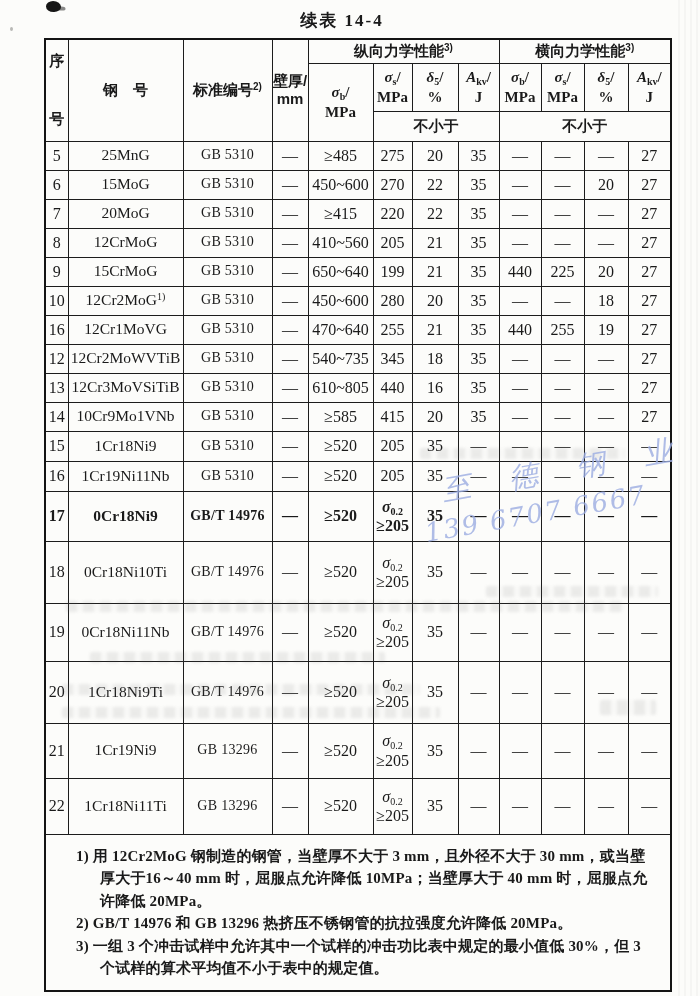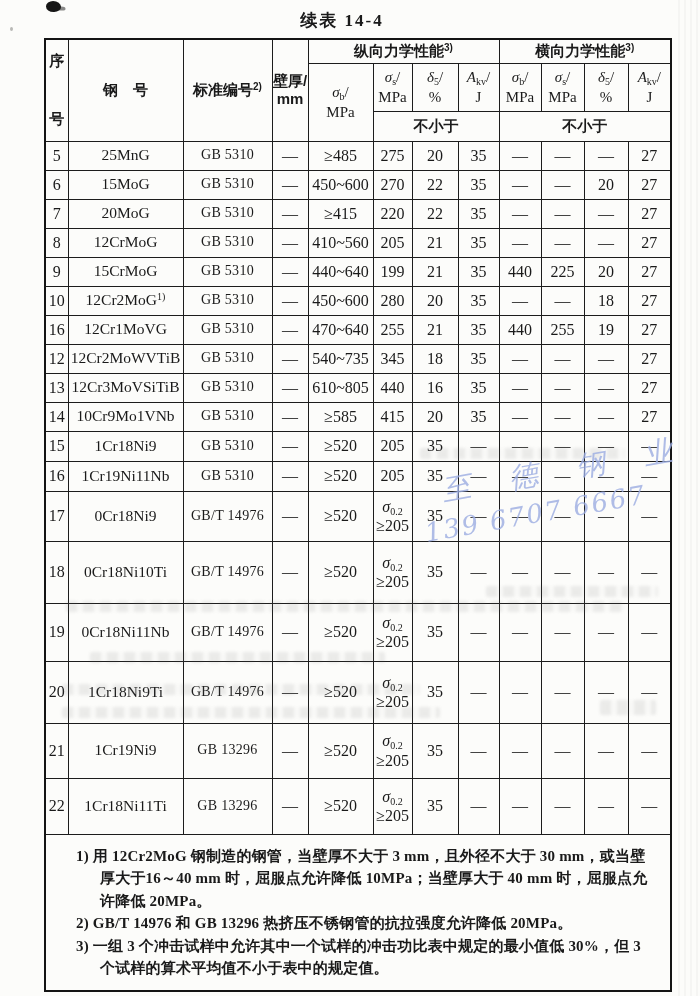--- a/index.html
+++ b/index.html
@@ -36,35 +36,35 @@
   }
   thead th{
     font-family:"Liberation Sans","DejaVu Sans",sans-serif;
     font-weight:700;font-size:15px;line-height:1.25;
   }
   thead tr:nth-child(1){height:24px;}
   thead tr:nth-child(2){height:48px;}
   thead tr:nth-child(3){height:30px;}
   th.sym{
     font-family:"Liberation Serif","DejaVu Serif",serif;
-    font-weight:400;font-size:15px;line-height:1.35;text-align:center;
+    font-weight:700;font-size:15px;line-height:1.35;text-align:center;
   }
   th.sym i{font-style:italic;}
   .seq-stack{display:flex;flex-direction:column;justify-content:space-between;height:76px;padding:8px 0;}
   .seq-stack span{display:block;}
   sub{font-size:10px;vertical-align:-3px;line-height:0;}
   sup{font-size:10px;vertical-align:5px;line-height:0;}
   tbody td{font-size:16px;line-height:1.2;}
   tbody td.steel{font-size:15.5px;}
   tbody td.std{font-size:14px;letter-spacing:.3px;}
   tbody td.val i{font-style:italic;}
   
   tbody tr:nth-child(-n+10){height:29px;}
   tbody tr:nth-child(11),tbody tr:nth-child(12){height:30px;}
-  tbody tr:nth-child(13){height:50px;}
+  tbody tr:nth-child(13){height:50px;font-weight:bold;}
   tbody tr:nth-child(14){height:62px;}
   tbody tr:nth-child(15){height:58px;}
   tbody tr:nth-child(16){height:62px;}
   tbody tr:nth-child(17){height:55px;}
   tbody tr:nth-child(18){height:56px;}
   td.footnote-cell{
     text-align:left;vertical-align:top;
     padding:10px 10px 10px 30px;
   }
   .fn{
@@ -194,21 +194,21 @@
         <td class="val">—</td>
         <td class="val">—</td>
         <td class="val">—</td>
         <td class="val">27</td>
       </tr>
       <tr>
         <td class="val">9</td>
         <td class="steel">15CrMoG</td>
         <td class="std">GB 5310</td>
         <td class="val">—</td>
-        <td class="val">440~640</td>
+        <td class="val">650~640</td>
         <td class="val">199</td>
         <td class="val">21</td>
         <td class="val">35</td>
         <td class="val">440</td>
         <td class="val">225</td>
         <td class="val">20</td>
         <td class="val">27</td>
       </tr>
       <tr>
         <td class="val">10</td>

